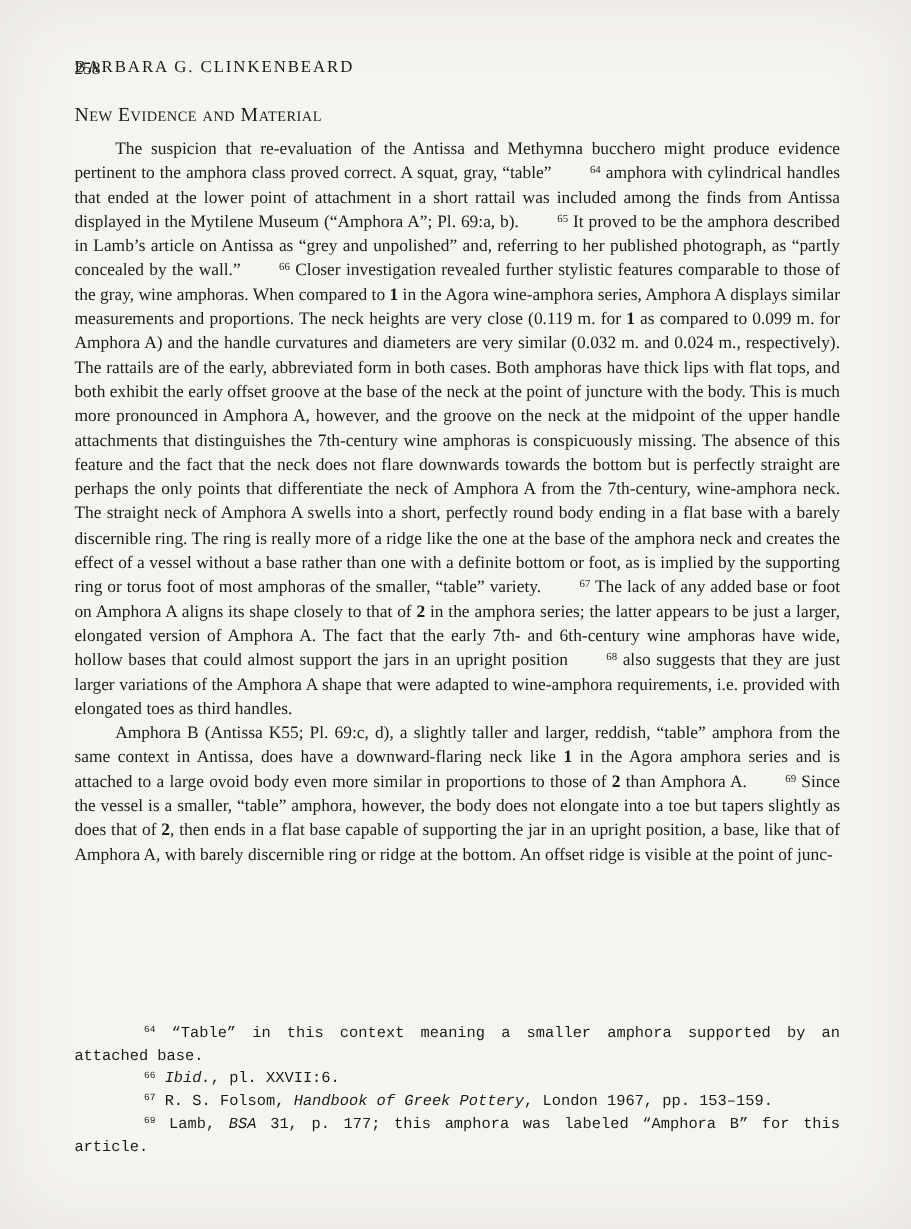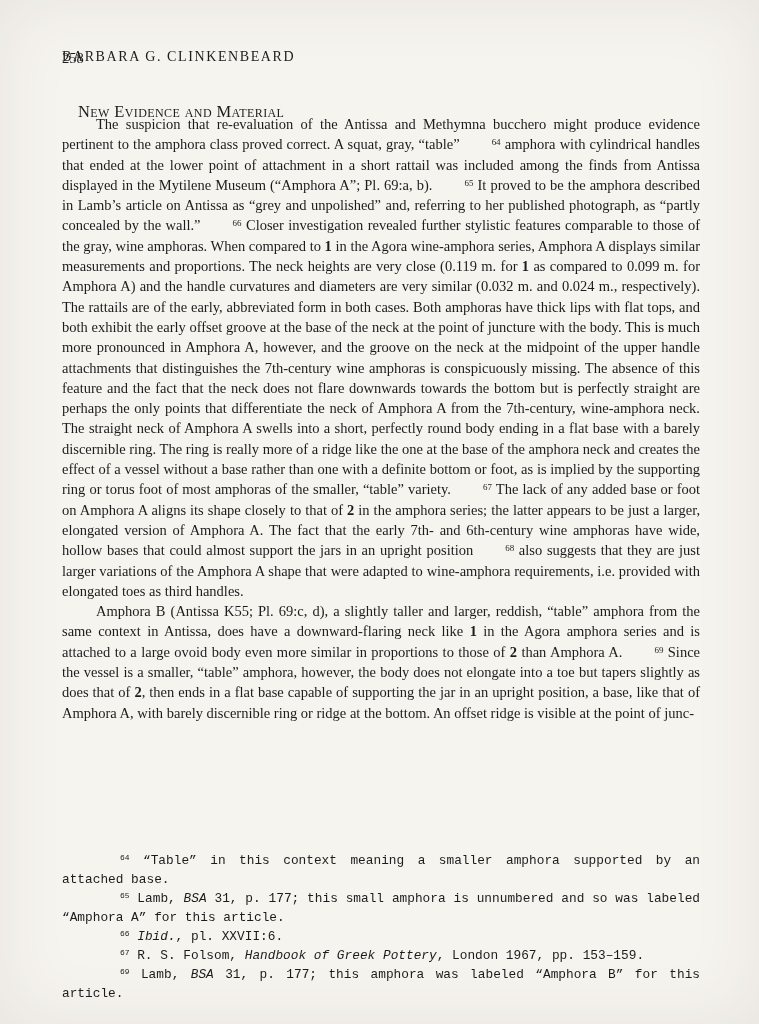--- a/index.html
+++ b/index.html
@@ -22,21 +22,21 @@
     position: absolute; left: 0; top: 1px;
     font-size: 14.5px;
   }
   .running-title {
     position: absolute; left: 0; right: 0; top: 0;
     text-align: left;
     font-size: 14px;
     letter-spacing: 1.6px;
   }
   .section-heading {
-    position: absolute; top: 86px; left: 62px; margin: 16px;
+    position: absolute; top: 86px; left: 62px; margin: 0;
     font-size: 16.5px; font-weight: normal;
     font-variant: small-caps;
     letter-spacing: 0.4px;
   }
   .body-text {
     position: absolute; top: 114px; left: 62px; width: 638px;
     text-align: justify;
     font-size: 14.5px; line-height: 20.3px;
     hyphens: auto;
   }
@@ -66,19 +66,18 @@
 
   <h2 class="section-heading">New Evidence and Material</h2>
 
   <div class="body-text">
       <p><span>The suspicion that re-evaluation of the Antissa and Methymna bucchero might produce evidence pertinent to the amphora class proved correct. A squat, gray, “table”</span><sup>64</sup><span> amphora with cylindrical handles that ended at the lower point of attachment in a short rattail was included among the finds from Antissa displayed in the Mytilene Museum (“Amphora A”; Pl. 69:a, b).</span><sup>65</sup><span> It proved to be the amphora described in Lamb’s article on Antissa as “grey and unpolished” and, referring to her published photograph, as “partly concealed by the wall.”</span><sup>66</sup><span> Closer investigation revealed further stylistic features comparable to those of the gray, wine amphoras. When compared to </span><b>1</b><span> in the Agora wine-amphora series, Amphora A displays similar measurements and proportions. The neck heights are very close (0.119 m. for </span><b>1</b><span> as compared to 0.099 m. for Amphora A) and the handle curvatures and diameters are very similar (0.032 m. and 0.024 m., respectively). The rattails are of the early, abbreviated form in both cases. Both amphoras have thick lips with flat tops, and both exhibit the early offset groove at the base of the neck at the point of juncture with the body. This is much more pronounced in Amphora A, however, and the groove on the neck at the midpoint of the upper handle attachments that distinguishes the 7th-century wine amphoras is conspicuously missing. The absence of this feature and the fact that the neck does not flare downwards towards the bottom but is perfectly straight are perhaps the only points that differentiate the neck of Amphora A from the 7th-century, wine-amphora neck. The straight neck of Amphora A swells into a short, perfectly round body ending in a flat base with a barely discernible ring. The ring is really more of a ridge like the one at the base of the amphora neck and creates the effect of a vessel without a base rather than one with a definite bottom or foot, as is implied by the supporting ring or torus foot of most amphoras of the smaller, “table” variety.</span><sup>67</sup><span> The lack of any added base or foot on Amphora A aligns its shape closely to that of </span><b>2</b><span> in the amphora series; the latter appears to be just a larger, elongated version of Amphora A. The fact that the early 7th- and 6th-century wine amphoras have wide, hollow bases that could almost support the jars in an upright position</span><sup>68</sup><span> also suggests that they are just larger variations of the Amphora A shape that were adapted to wine-amphora requirements, i.e. provided with elongated toes as third handles.</span></p>
       <p><span>Amphora B (Antissa K55; Pl. 69:c, d), a slightly taller and larger, reddish, “table” amphora from the same context in Antissa, does have a downward-flaring neck like </span><b>1</b><span> in the Agora amphora series and is attached to a large ovoid body even more similar in proportions to those of </span><b>2</b><span> than Amphora A.</span><sup>69</sup><span> Since the vessel is a smaller, “table” amphora, however, the body does not elongate into a toe but tapers slightly as does that of </span><b>2</b><span>, then ends in a flat base capable of supporting the jar in an upright position, a base, like that of Amphora A, with barely discernible ring or ridge at the bottom. An offset ridge is visible at the point of junc-</span></p>
     </div>
 
   <div class="footnotes">
       <p><sup>64</sup><span> “Table” in this context meaning a smaller amphora supported by an attached base.</span></p>
-      <p><sup>65</sup><span> Lamb, </span><i>BSA</i><span> 31, p. 177; this small amphora is unnumbered and so was labeled “Amphora A” for this article.</span></p>
       <p><sup>66</sup><span> </span><i>Ibid.</i><span>, pl. XXVII:6.</span></p>
       <p><sup>67</sup><span> R. S. Folsom, </span><i>Handbook of Greek Pottery</i><span>, London 1967, pp. 153–159.</span></p>
       <p><sup>69</sup><span> Lamb, </span><i>BSA</i><span> 31, p. 177; this amphora was labeled “Amphora B” for this article.</span></p>
     </div>
 
 </div>
 
 </body></html>

